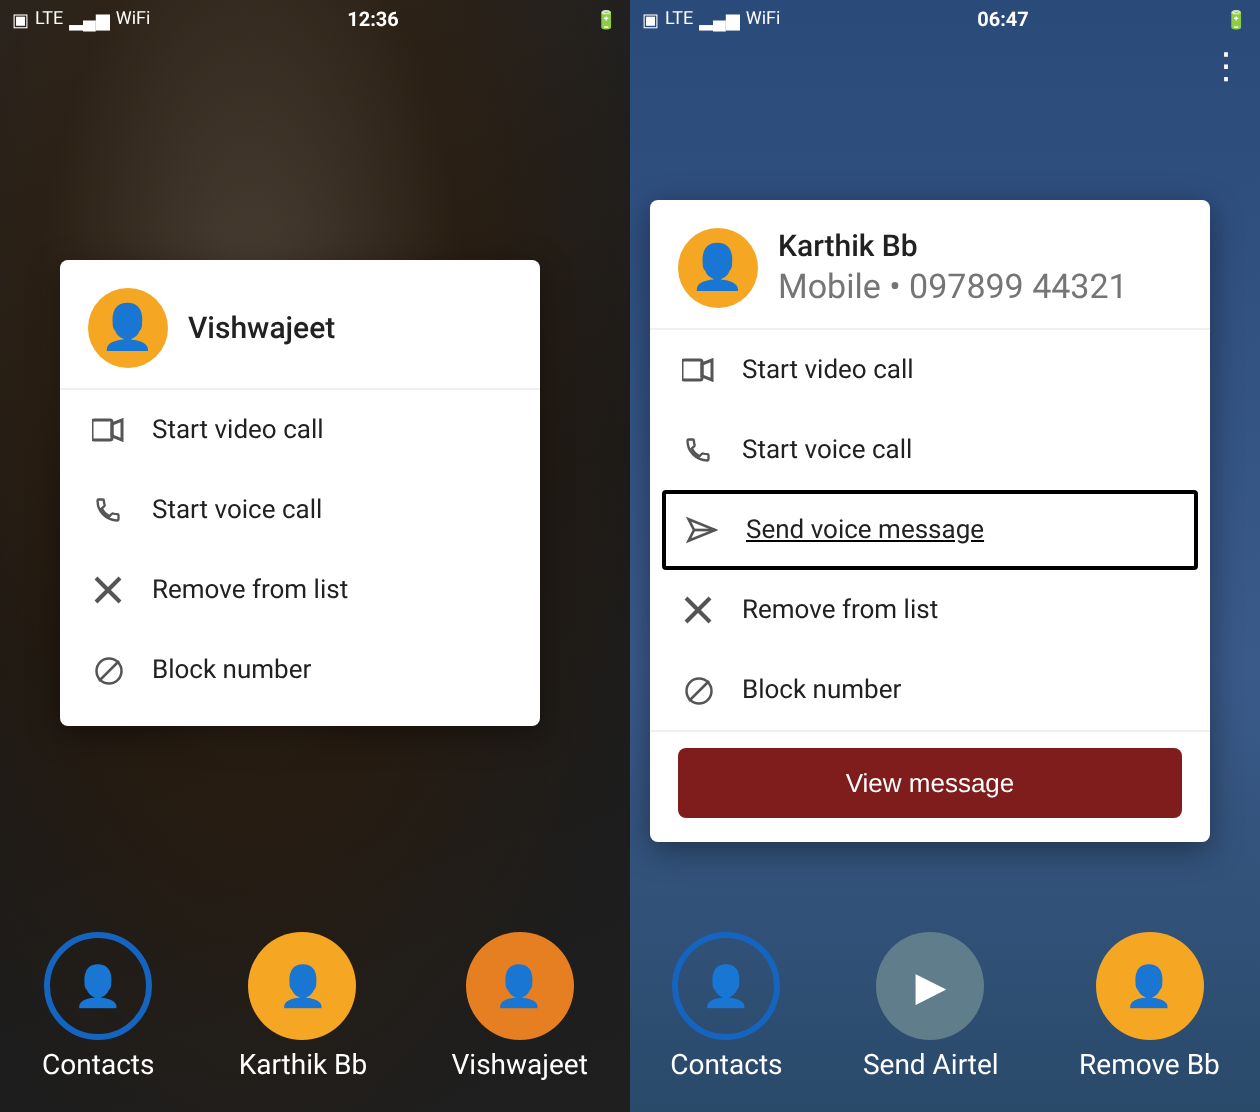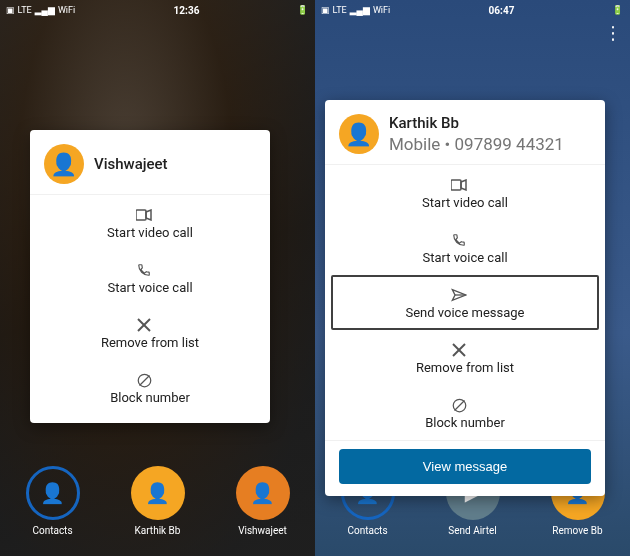--- a/index.html
+++ b/index.html
@@ -137,44 +137,44 @@
       color: #757575;
       margin-top: 2px;
     }
 
     .menu-item {
       display: flex;
       align-items: center;
       padding: 10px 14px;
       cursor: pointer;
       position: relative;
-      flex-direction: column;
     }
     .menu-icon {
       width: 20px;
       height: 20px;
       margin-right: 12px;
       display: flex;
       align-items: center;
       justify-content: center;
       color: #555;
       font-size: 14px;
       flex-shrink: 0;
     }
     .menu-label {
       font-size: 13px;
       color: #212121;
     }
 
     
     .menu-item-highlighted {
-      border: 2px solid #404040;
+      border: 2px solid #000000;
       border-radius: 2px;
       margin: 0 6px;
       padding: 8px 8px;
+      text-decoration: underline;
     }
 
     
     .bottom-tabs {
       position: absolute;
       bottom: 0;
       left: 0;
       right: 0;
       height: 100px;
       display: flex;
@@ -191,21 +191,21 @@
     }
     .tab-circle {
       width: 54px;
       height: 54px;
       border-radius: 50%;
       display: flex;
       align-items: center;
       justify-content: center;
     }
     .tab-label {
-      font-size: 10px;
+      font-size: 14px;
       color: white;
     }
     .tab-circle-contacts-left {
       border: 3px solid #1565C0;
       background: transparent;
     }
     .tab-circle-yellow {
       background: #f5a623;
     }
     .tab-circle-orange {
@@ -218,21 +218,21 @@
     .tab-circle-gray {
       background: #607d8b;
     }
     .tab-circle-gold {
       background: #f5a623;
     }
 
     
     .view-message-btn {
       margin: 8px 14px 4px 14px;
-      background: #0369a1;
+      background: #7f1d1d;
       color: white;
       border: none;
       border-radius: 4px;
       padding: 10px;
       width: calc(100% - 28px);
       font-size: 13px;
       font-weight: 500;
       text-align: center;
       cursor: pointer;
     }

